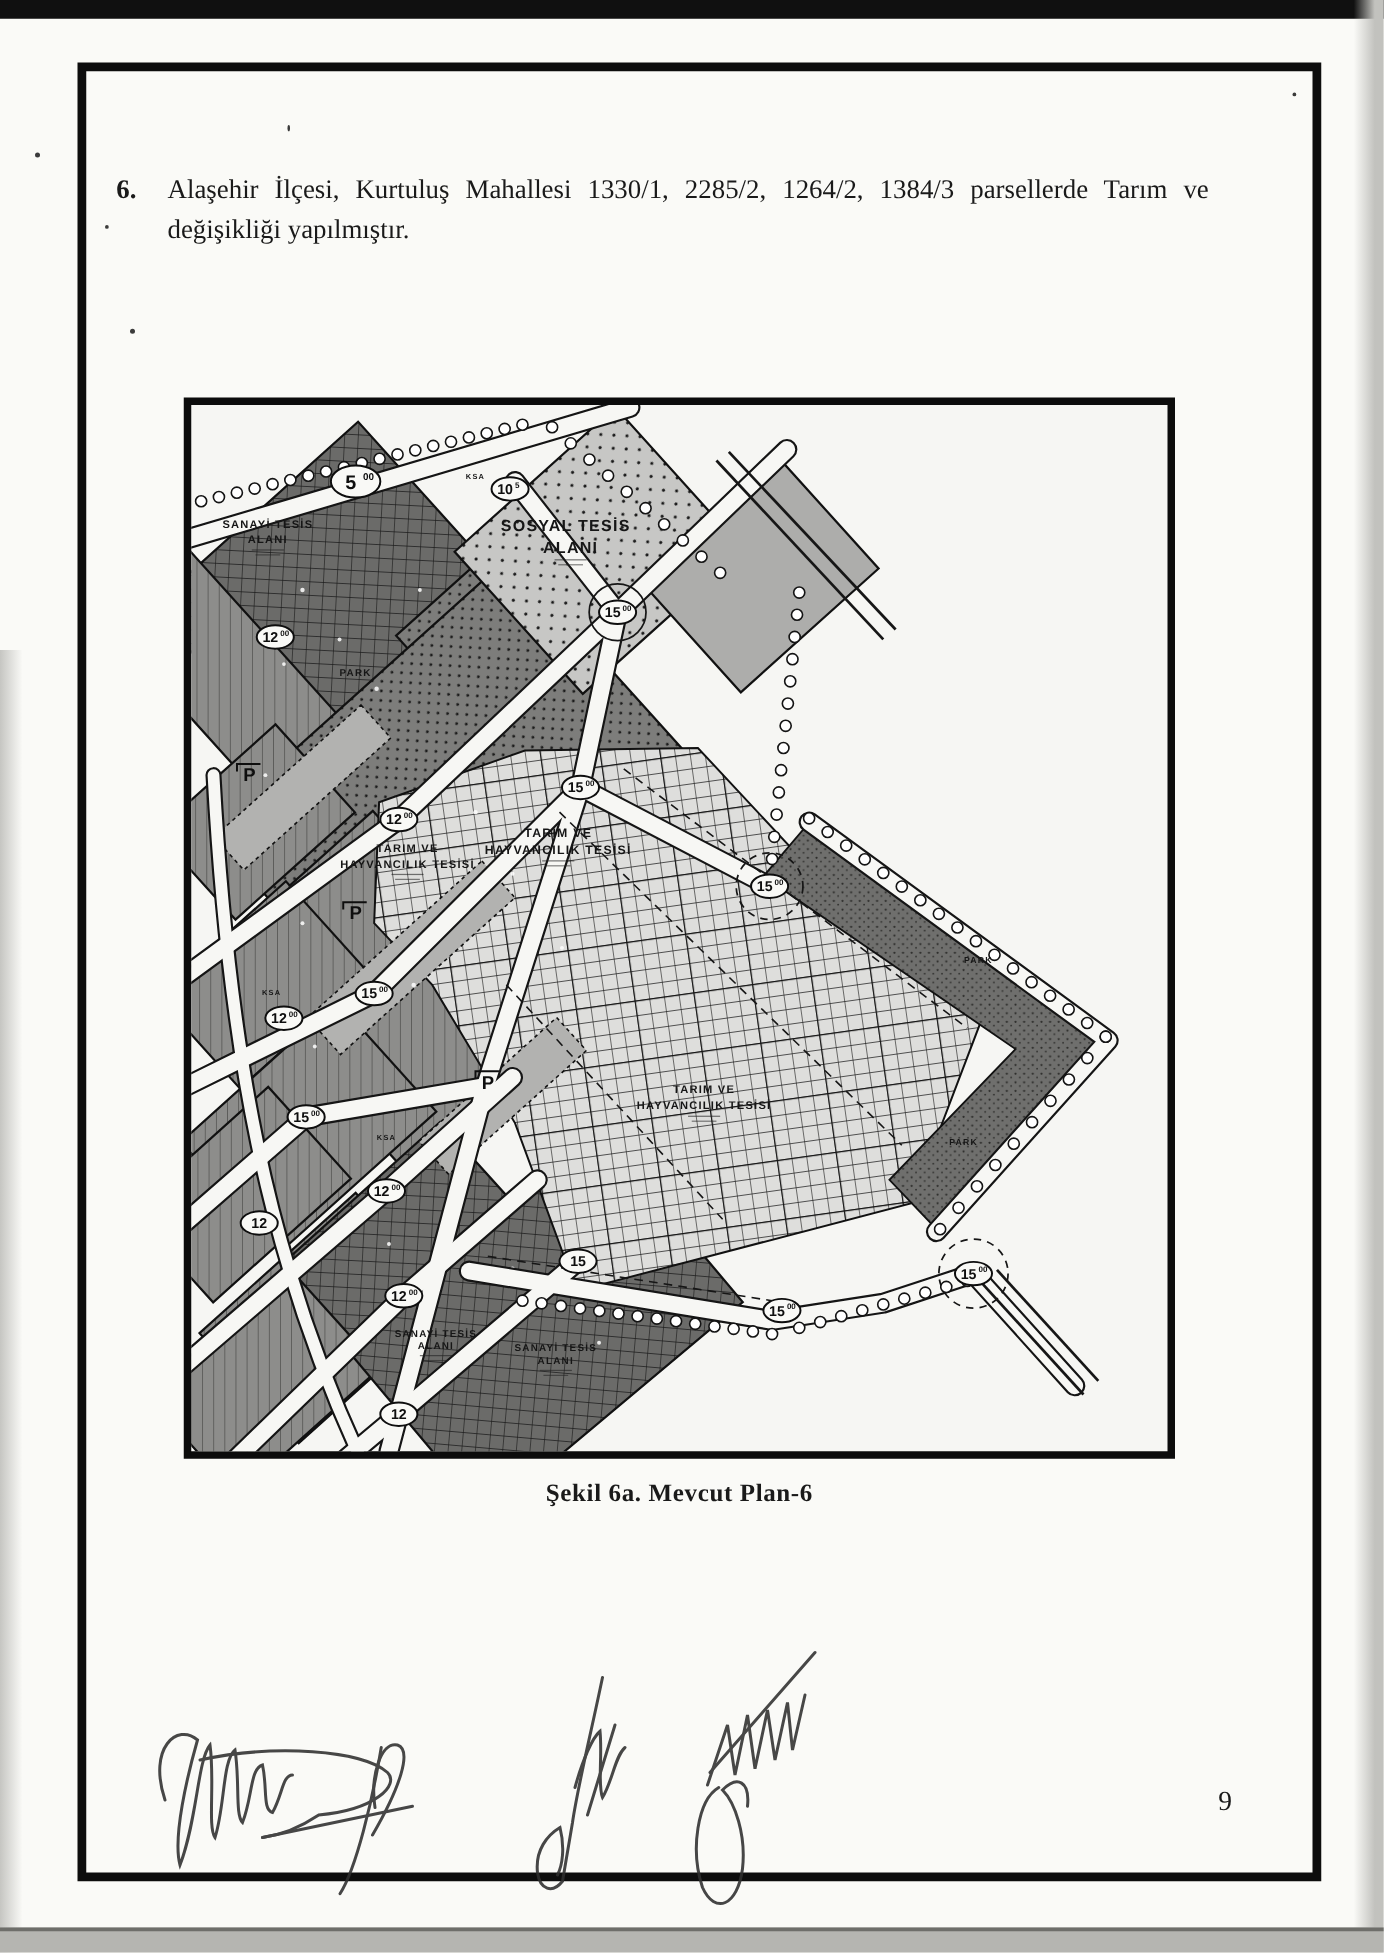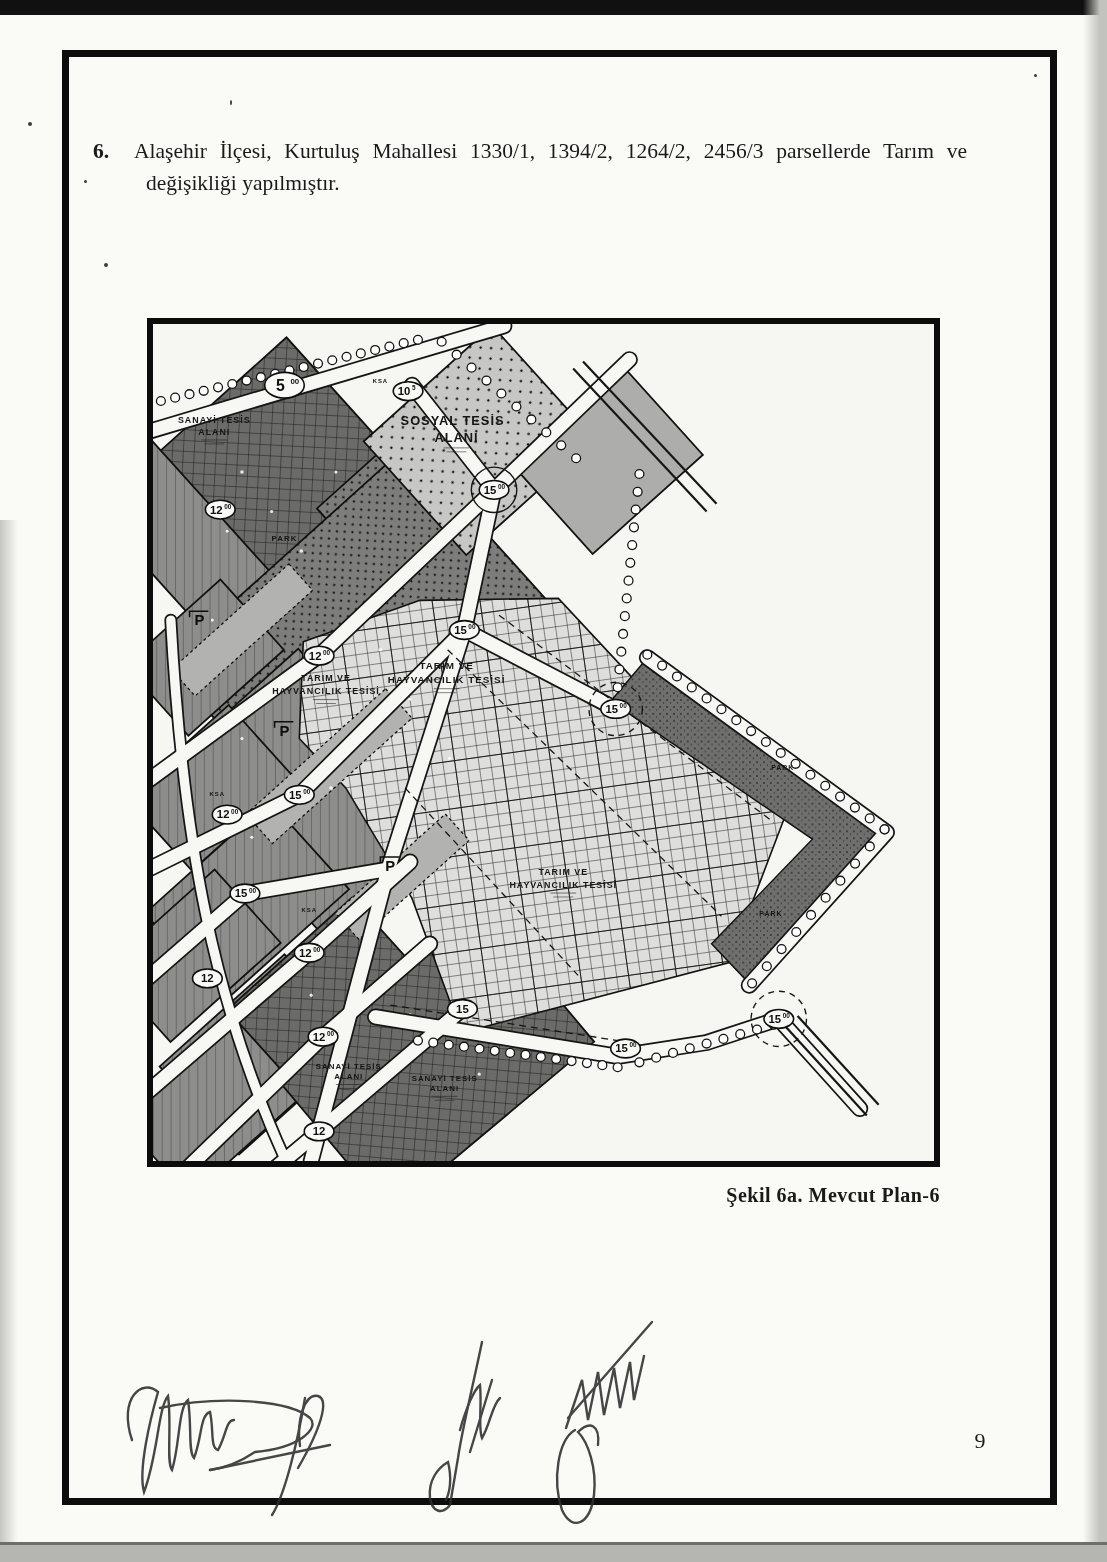--- a/index.html
+++ b/index.html
@@ -18,28 +18,28 @@
 
   
   .page-frame{position:absolute;left:62px;top:50px;width:995px;height:1455px;
     border:7px solid #0d0d0d;box-sizing:border-box;background:transparent;}
 
   
   .para{position:absolute;left:93px;top:136px;width:874px;display:flex;}
   .para .num{width:41px;font-size:21.5px;font-weight:bold;line-height:31.5px;}
   .para .lines{flex:1;font-size:21.5px;line-height:31.5px;}
   .para .lines .ln{text-align:justify;text-align-last:justify;white-space:nowrap;}
-  .para .lines .ln.last{text-align-last:left;margin-left:12px;}
+  .para .lines .ln.last{text-align-last:left;}
 
   
   .map-frame{position:absolute;left:147px;top:318px;width:793px;height:849px;
     border:6px solid #0c0c0c;box-sizing:border-box;background:#f6f6f3;}
   .map-frame svg{display:block;width:100%;height:100%;}
 
-  .caption{position:absolute;left:147px;top:1184px;width:793px;text-align:right;
+  .caption{position:absolute;left:147px;top:1184px;width:793px;text-align:center;
     font-size:20px;font-weight:bold;letter-spacing:.5px;}
 
   .page-number{position:absolute;left:960px;top:1428px;width:40px;text-align:center;font-size:22px;}
 
   .signatures{position:absolute;left:0;top:1290px;width:1107px;height:272px;pointer-events:none;}
 
   
   text.zlab{font-family:"Liberation Sans",sans-serif;font-weight:bold;fill:#161616;
     letter-spacing:1px;text-anchor:middle;}
   text.oval-main{font-family:"Liberation Sans",sans-serif;font-weight:bold;fill:#0e0e0e;text-anchor:middle;}
@@ -57,21 +57,21 @@
 <div class="speck" style="left:84px;top:180px;width:3px;height:3px;"></div>
 <div class="speck" style="left:104px;top:263px;width:4px;height:4px;"></div>
 <div class="speck" style="left:230px;top:100px;width:2px;height:5px;"></div>
 <div class="speck" style="left:1034px;top:74px;width:3px;height:3px;"></div>
 
 <div class="page-frame"></div>
 
 <div class="para">
   <div class="num">6.</div>
   <div class="lines" id="para-lines">
-      <div class="ln">Alaşehir İlçesi, Kurtuluş Mahallesi 1330/1, 1394/2, 1264/2, 2456/3 parsellerde Tarım ve</div>
+      <div class="ln">Alaşehir İlçesi, Kurtuluş Mahallesi 1330/1, 2285/2, 1264/2, 1384/3 parsellerde Tarım ve</div>
       <div class="ln last">değişikliği yapılmıştır.</div>
     </div>
 </div>
 
 <div class="map-frame">
 <svg viewBox="0 0 790 848" preserveAspectRatio="none">
   <defs>
     <pattern id="pCross" width="11" height="11" patternUnits="userSpaceOnUse" patternTransform="rotate(45)">
       <rect width="11" height="11" fill="#6b6b69"></rect>
       <path d="M0 0H11M0 0V11" stroke="#1a1a1a" stroke-width="1"></path>

